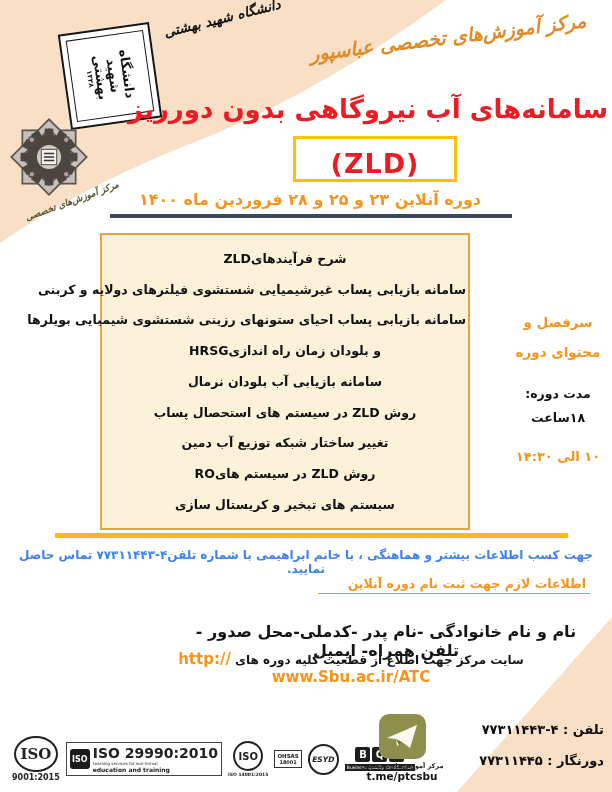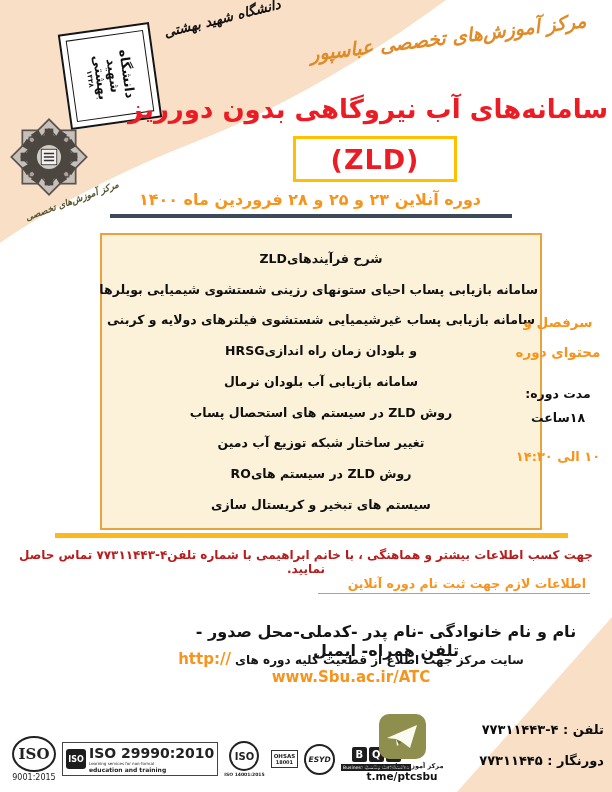--- a/index.html
+++ b/index.html
@@ -27,58 +27,58 @@
     font-size:9px; font-weight:bold; font-style:italic; color:#55552F; text-align:center; z-index:2; }
 
   .center-name { position:absolute; left:290px; top:26px; width:316px; transform:rotate(-7deg);
     color:var(--orange_deep,#E08A28); font-weight:bold; font-style:italic; font-size:19px; text-align:center; z-index:2; }
   .uni-name { position:absolute; left:148px; top:10px; width:148px; transform:rotate(-14deg);
     font-weight:bold; font-style:italic; font-size:13.5px; color:#111; text-align:center; z-index:2; }
 
   .main-title { position:absolute; left:150px; right:4px; top:94px; text-align:center;
     font-size:26px; font-weight:bold; color:var(--red,#EC1C24); z-index:2; white-space:nowrap; }
   .zld-box { position:absolute; left:293px; top:136px; width:158px; height:40px; background:#fff;
-    border:3px solid var(--gold,#FFC000); display:flex; align-items:center; justify-content:center; z-index:2; }
+    border:3px solid var(--gold,#FFC000); display:flex; align-items:flex-end; justify-content:center; z-index:2; }
   .zld-text { color:var(--red,#EC1C24); font-weight:bold; font-size:27px; letter-spacing:1px; }
 
   .date-line { position:absolute; left:105px; width:410px; top:190px; text-align:center;
     color:var(--orange,#F7941D); font-weight:bold; font-size:16px; z-index:2; white-space:nowrap; }
   .dark-rule { position:absolute; left:110px; top:214px; width:402px; height:4px; background:var(--navy,#3D4A59); z-index:2; }
 
-  .course-box { position:absolute; left:100px; top:233px; width:442px; height:297px; box-sizing:border-box;
+  .course-box { position:absolute; left:100px; top:233px; width:370px; height:297px; box-sizing:border-box;
     background:var(--cream,#FBF2D9); border:2px solid var(--box_border,#E8A33D);
     display:flex; flex-direction:column; justify-content:space-around; padding:8px 2px; z-index:1; }
   .course-item { text-align:center; font-weight:bold; font-size:12.5px; color:#101010; white-space:nowrap; }
 
   .sidebar { position:absolute; left:510px; top:314px; width:96px; text-align:center; z-index:1; }
   .sb-h1, .sb-h2 { color:var(--orange,#F7941D); font-weight:bold; font-size:13.5px; }
   .sb-h2 { margin-top:14px; }
   .sb-dur-label { margin-top:26px; color:#111; font-weight:bold; font-size:12.5px; }
   .sb-dur-val { margin-top:9px; color:#111; font-weight:bold; font-size:12.5px; }
   .sb-time { margin-top:24px; color:var(--orange,#F7941D); font-weight:bold; font-size:13px; }
 
   .gold-rule { position:absolute; left:55px; top:533px; width:513px; height:5px; background:var(--gold2,#FFB81C); z-index:1; }
 
   .contact-line { position:absolute; left:0; right:0; top:548px; text-align:center;
-    font-weight:bold; font-size:12px; color:#b91c1c; z-index:1; }
+    font-weight:bold; font-size:12px; color:#3b82f6; z-index:1; }
   .reg-heading { position:absolute; right:22px; top:576px; color:var(--orange,#F7941D); font-weight:bold;
     font-size:12.5px; padding:0 4px 2px 30px; border-bottom:1.5px solid var(--orange,#F7941D); z-index:1; }
   .fields-line { position:absolute; left:180px; right:20px; top:622px; text-align:center;
     font-weight:bold; font-size:16px; color:#151515; z-index:1; }
   .site-line { position:absolute; left:120px; right:30px; top:650px; text-align:center;
     font-weight:bold; font-size:12px; color:#151515; z-index:1; }
   .site-url { color:var(--orange,#F7941D); font-size:15px; font-weight:bold; direction:ltr; unicode-bidi:isolate; }
 
   
   .certs { position:absolute; left:12px; top:736px; display:flex; align-items:center; gap:6px; z-index:1; color:#222; }
   .cert { text-align:center; }
   .iso9001-circle { width:40px; height:32px; border:2.5px solid #222; border-radius:50%;
     display:flex; align-items:center; justify-content:center;
     font-family:"DejaVu Serif","Liberation Serif",serif; font-weight:bold; font-size:15px; color:#222; margin:0 auto; }
-  .iso9001-sub { font-size:8px; font-weight:normal; margin-top:1px; }
+  .iso9001-sub { font-size:8px; font-weight:bold; margin-top:1px; }
   .cert-iso29990 { display:flex; align-items:center; border:1px solid #444; padding:2px 3px; gap:3px; background:#fff; }
   .iso-blackbox { width:20px; height:20px; background:#1c1c1c; color:#fff; border-radius:3px;
     display:flex; align-items:center; justify-content:center; font-size:8px; font-weight:bold; }
   .iso29990-t1 { font-size:14px; font-weight:bold; text-align:left; }
   .iso29990-t2 { font-size:4px; text-align:left; }
   .iso29990-t3 { font-size:6px; font-weight:bold; text-align:left; }
   .iso14001-circle { width:26px; height:26px; border:2px solid #222; border-radius:50%;
     display:flex; align-items:center; justify-content:center; font-size:10px; font-weight:bold; margin:0 auto; }
   .iso14001-sub { font-size:4.5px; font-weight:bold; margin-top:1px; }
   .cert-ohsas { border:1px solid #333; padding:2px 2px; }
@@ -159,22 +159,22 @@
   <div class="zld-box">
     <span class="zld-text">(ZLD)</span>
   </div>
 
   <div class="date-line" dir="rtl">دوره آنلاین ۲۳ و ۲۵ و ۲۸ فروردین ماه ۱۴۰۰</div>
   <div class="dark-rule"></div>
 
   <div class="course-box" dir="rtl">
 
   <div class="course-item" dir="rtl">شرح فرآیندهایZLD</div>
+      <div class="course-item" dir="rtl">سامانه بازیابی پساب غیرشیمیایی شستشوی فیلترهای دولایه و کربنی</div>
       <div class="course-item" dir="rtl">سامانه بازیابی پساب احیای ستونهای رزینی شستشوی شیمیایی بویلرها</div>
-      <div class="course-item" dir="rtl">سامانه بازیابی پساب غیرشیمیایی شستشوی فیلترهای دولایه و کربنی</div>
       <div class="course-item" dir="rtl">و بلودان زمان راه اندازیHRSG</div>
       <div class="course-item" dir="rtl">سامانه بازیابی آب بلودان نرمال</div>
       <div class="course-item" dir="rtl">روش ZLD در سیستم های استحصال پساب</div>
       <div class="course-item" dir="rtl">تغییر ساختار شبکه توزیع آب دمین</div>
       <div class="course-item" dir="rtl">روش ZLD در سیستم هایRO</div>
       <div class="course-item" dir="rtl">سیستم های تبخیر و کریستال سازی</div>
     </div>
 
   <div class="sidebar">
     <div class="sb-h1" dir="rtl">سرفصل و</div>

